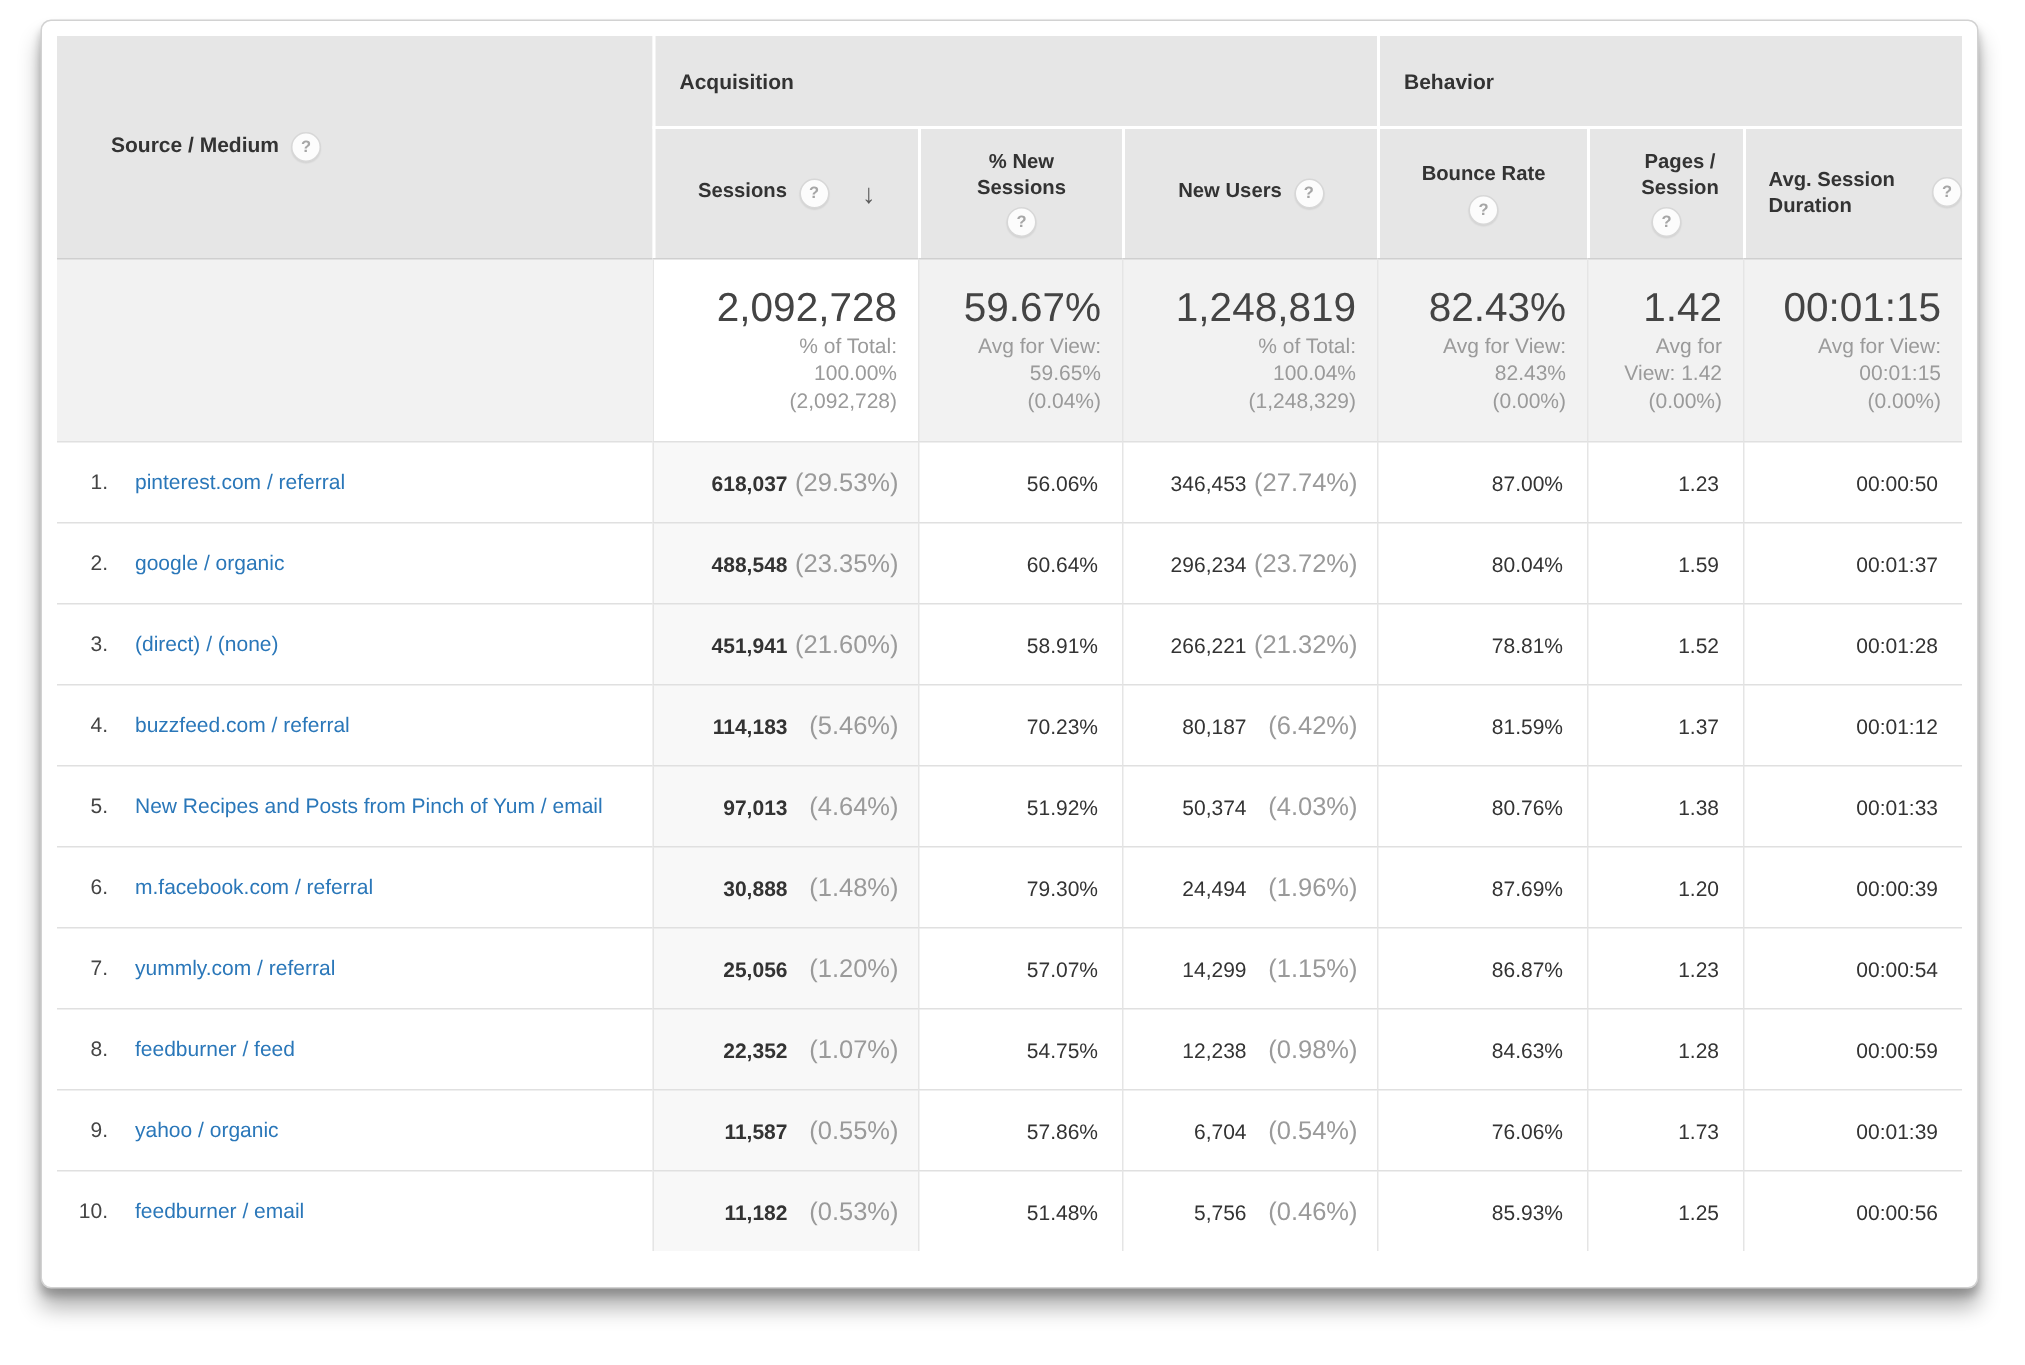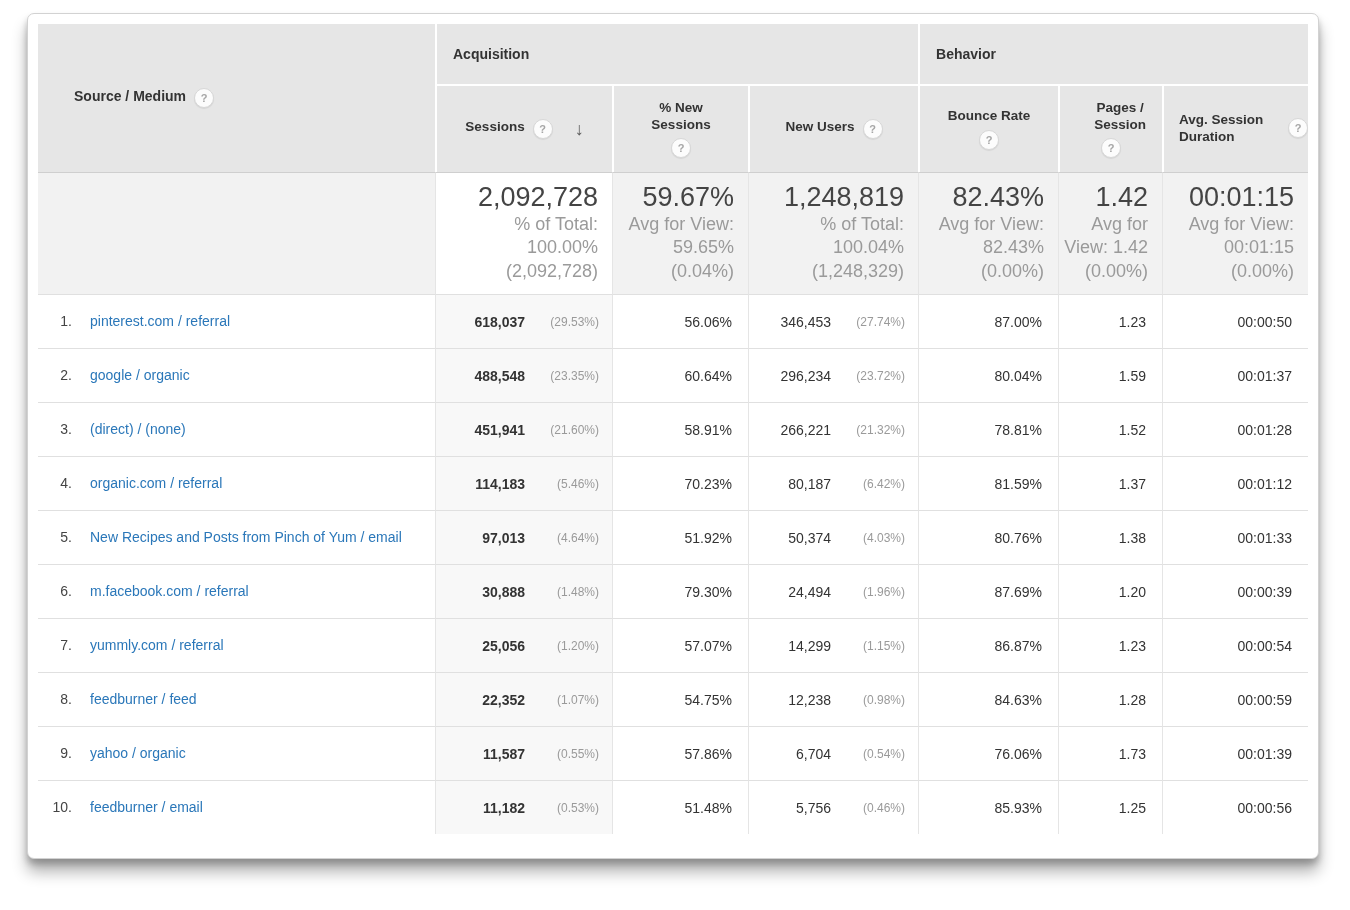--- a/index.html
+++ b/index.html
@@ -35,35 +35,35 @@
     width:18px;height:18px;border-radius:50%;background:#fcfcfc;border:1px solid #d7d7d7;
     color:#a6a6a6;font-size:11px;font-weight:bold;box-shadow:0 1px 1px rgba(0,0,0,.08);
     cursor:pointer;}
   .sort{color:#5c5c5c;font-size:18px;font-weight:bold;margin-left:14px;cursor:pointer;}
   
   .summary-row td{background:var(--summary-bg);border-top:1px solid #cfcfcf;
     height:122px;vertical-align:middle;text-align:right;padding-right:14px;}
   .summary-row td + td{border-left:1px solid var(--col-border);}
   .summary-row td.sum-sessions{background:#ffffff;}
   .big{font-size:27px;color:#444;line-height:1.1;margin-bottom:0;}
-  .sub{font-size:18px;color:var(--muted);line-height:1.32;}
+  .sub{font-size:14px;color:var(--muted);line-height:1.32;}
   .sub span{display:block;}
   
   tbody td{border-top:1px solid var(--row-border);height:54px;vertical-align:middle;
     font-size:14px;color:var(--text);box-sizing:border-box;}
   tbody tr.data-row td + td{border-left:1px solid var(--col-border);margin-left:32px;}
   td.src{text-align:left;padding:8px 10px 8px 0;}
   .src-flex{display:flex;align-items:center;}
   .idx{width:52px;flex:none;text-align:right;color:#444;padding-right:18px;box-sizing:border-box;}
   a.link{color:var(--link);text-decoration:none;line-height:1.35;display:inline-block;max-width:330px;}
   td.sess{background:var(--sorted-bg);}
   .valflex{display:flex;align-items:center;justify-content:flex-end;padding-right:12px;}
   .val{color:#333;}
   .bold{font-weight:bold;}
-  .pct{width:74px;flex:none;text-align:right;color:var(--muted);font-size:12px;}
+  .pct{width:74px;flex:none;text-align:right;color:var(--muted);font-size:17px;}
   td.num{text-align:right;padding-right:16px;}
 </style>
 </head>
 <body>
 
 <div class="card">
   <table class="ga">
     <colgroup>
       <col style="width:397px">
         <col style="width:177px">
@@ -253,21 +253,21 @@
     </td>
     <td class="num j-bounce">78.81%</td>
     <td class="num j-pages">1.52</td>
     <td class="num j-dur">00:01:28</td>
   </tr>
 
   <tr class="data-row">
     <td class="src">
       <span class="src-flex">
         <span class="idx">4.</span>
-        <a href="#" class="link">organic.com / referral</a>
+        <a href="#" class="link">buzzfeed.com / referral</a>
       </span>
     </td>
     <td class="sess">
       <span class="valflex">
         <span class="val bold j-sessions">114,183</span>
               <span class="pct j-sessions-pct">(5.46%)</span>
       </span>
     </td>
     <td class="num j-new-sessions-pct">70.23%</td>
     <td>

